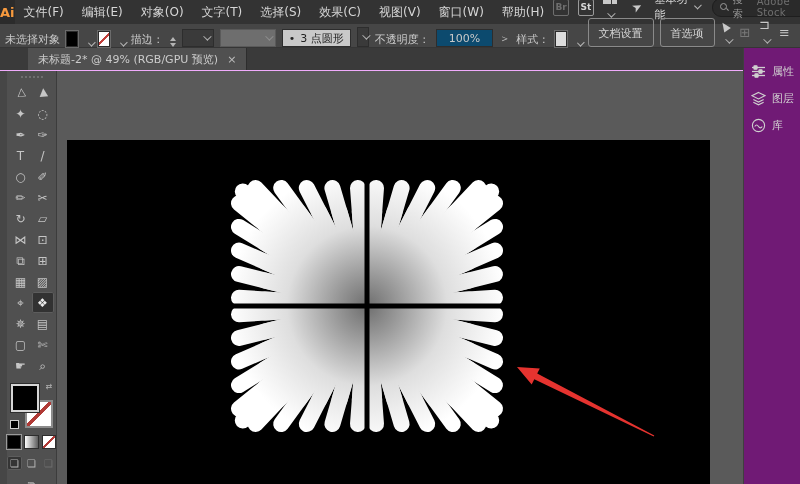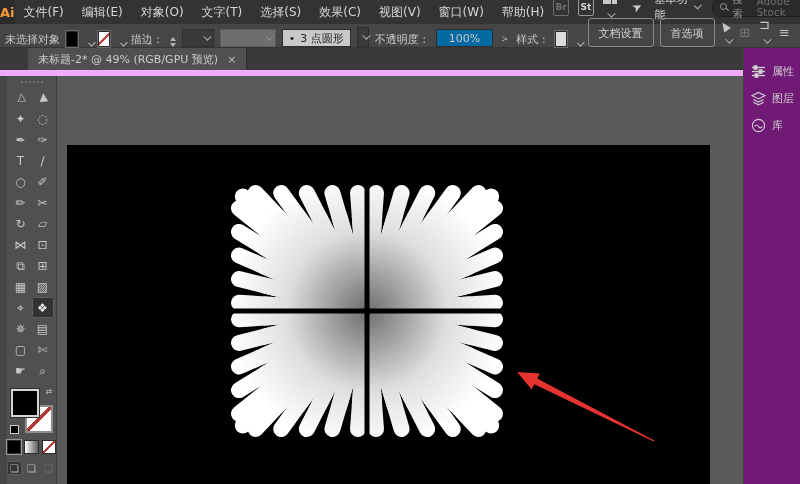--- a/index.html
+++ b/index.html
@@ -45,33 +45,33 @@
   .stepper i{width:0;height:0;border-left:3px solid transparent;border-right:3px solid transparent;}
   .stepper .up{border-bottom:4px solid #b5b5b5;}
   .stepper .dn{border-top:4px solid #b5b5b5;}
   .combo{display:flex;align-items:center;justify-content:flex-end;height:16px;background:#3a3a3a;
          border:1px solid #2d2d2d;padding:0 4px;}
   .combo.w38{width:32px;} .combo.disabled{background:#6e6e6e;border-color:#5a5a5a;}
   .combo.disabled .chev{border-color:#8f8f8f;}
   .brushField{display:flex;align-items:center;height:16px;background:#c9c9c9;color:#222;
               border:1px solid #2d2d2d;padding:0 6px;gap:5px;white-space:nowrap;}
   .chevBtn{display:flex;align-items:center;justify-content:center;width:13px;height:18px;background:#3a3a3a;border:1px solid #2d2d2d;}
-  .numField{display:flex;align-items:center;width:34px;height:16px;background:#0369a1;border:1px solid #2d2d2d;padding:0 12px;}
+  .numField{display:flex;align-items:center;width:34px;height:16px;background:#0c4a6e;border:1px solid #2d2d2d;padding:0 12px;}
   .miniBtn{display:flex;align-items:center;justify-content:center;width:12px;height:18px;color:#c9c9c9;}
   .pillBtn{height:29px;line-height:16px;padding:0 10px;border:1px solid #8a8a8a;border-radius:3px;
            color:#d6d6d6;white-space:nowrap;background:transparent;font-size:11px;}
   .cursorIc{width:0;height:0;border-left:4px solid transparent;border-right:4px solid transparent;
             border-bottom:9px solid #c9c9c9;transform:rotate(-35deg);display:inline-block;}
   .obRight{margin-left:auto;display:flex;align-items:center;gap:9px;padding-right:5px;font-size:13px;}
   .obRight .dim{color:#787878;}
 
   
   .workspace{display:flex;height:437px;}
   .docArea{flex:1;display:flex;flex-direction:column;min-width:0;}
-  .tabbar{height:22px;background:#3a3a3a;display:flex;align-items:stretch;border-bottom:6px solid #f0abfc;padding-left:28px;}
+  .tabbar{height:22px;background:#3a3a3a;display:flex;align-items:stretch;border-bottom:1px solid #f0abfc;padding-left:28px;}
   .tab{display:flex;align-items:center;gap:9px;background:#505050;color:#cccccc;font-size:11px;
        padding:0 10px;border-right:1px solid #2d2d2d;white-space:nowrap;}
   .tabClose{color:#bbbbbb;font-size:11px;}
   .docBody{flex:1;display:flex;min-height:0;}
 
   
   .toolpanel{width:57px;background:#505050;border-left:7px solid #464646;border-right:1px solid #3c3c3c;
              box-sizing:border-box;padding-top:3px;flex:none;}
   .panelGrip{width:22px;border-top:2px dotted #6f6f6f;margin:2px auto 4px;}
   .tools{display:grid;grid-template-columns:22px 22px;justify-content:center;}

